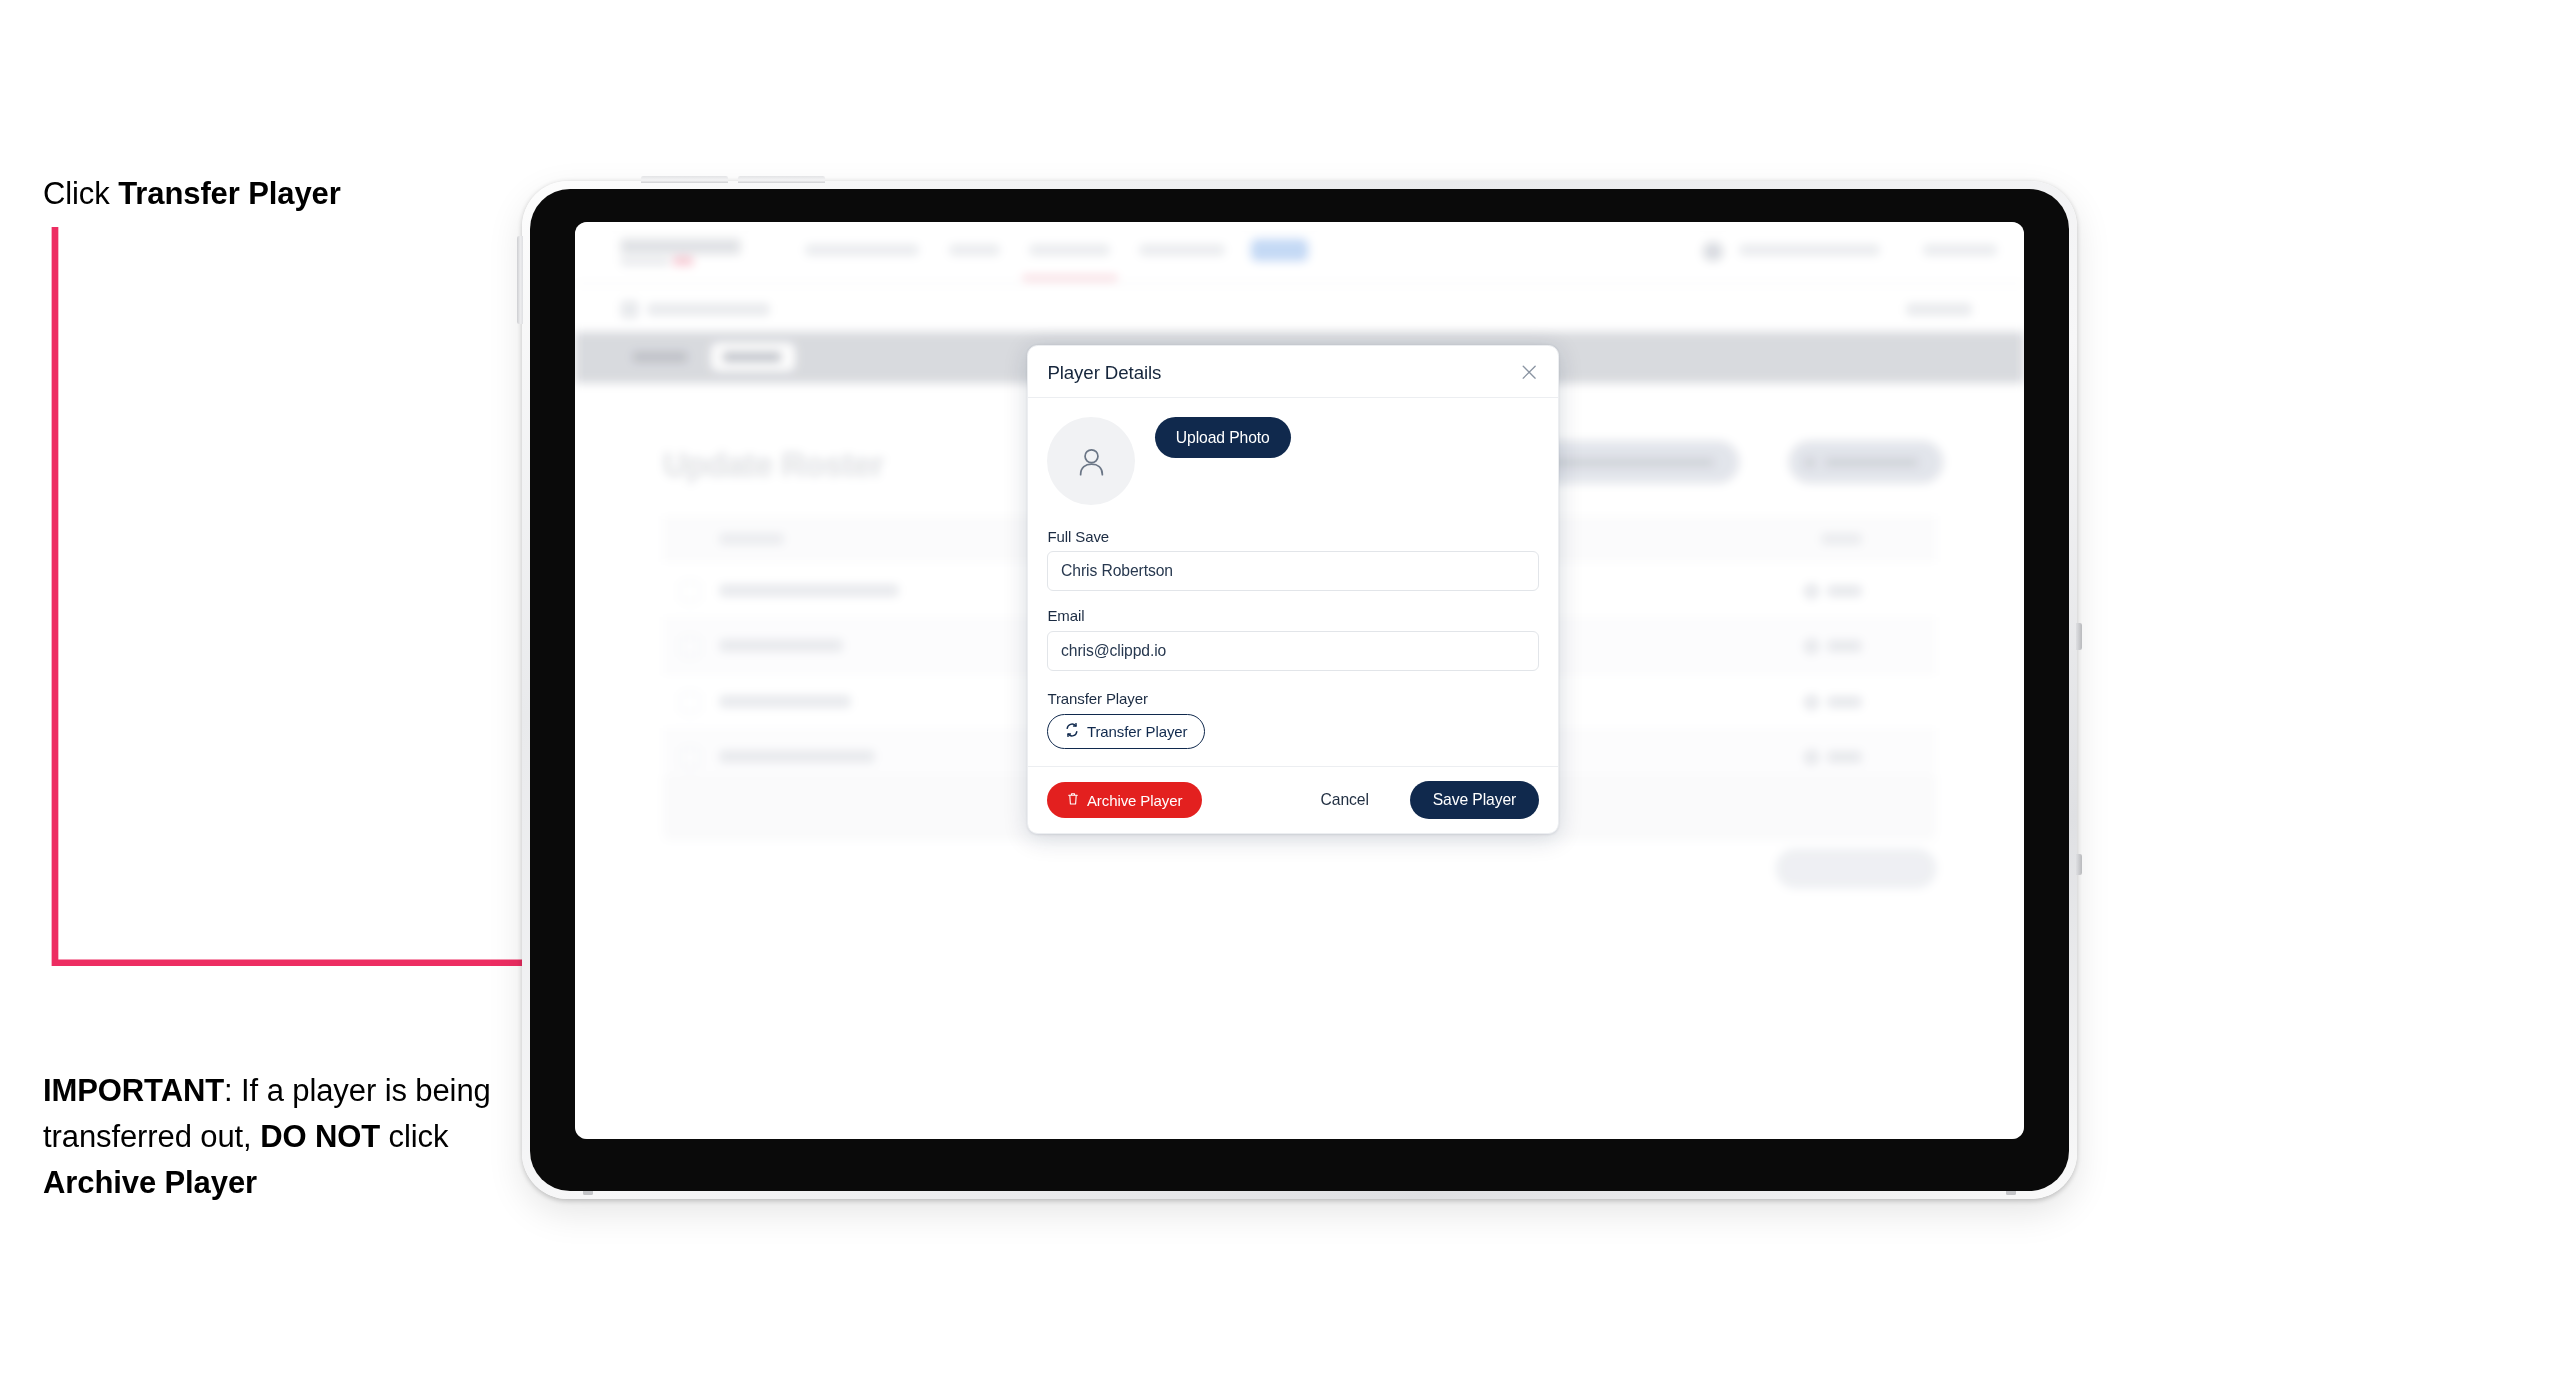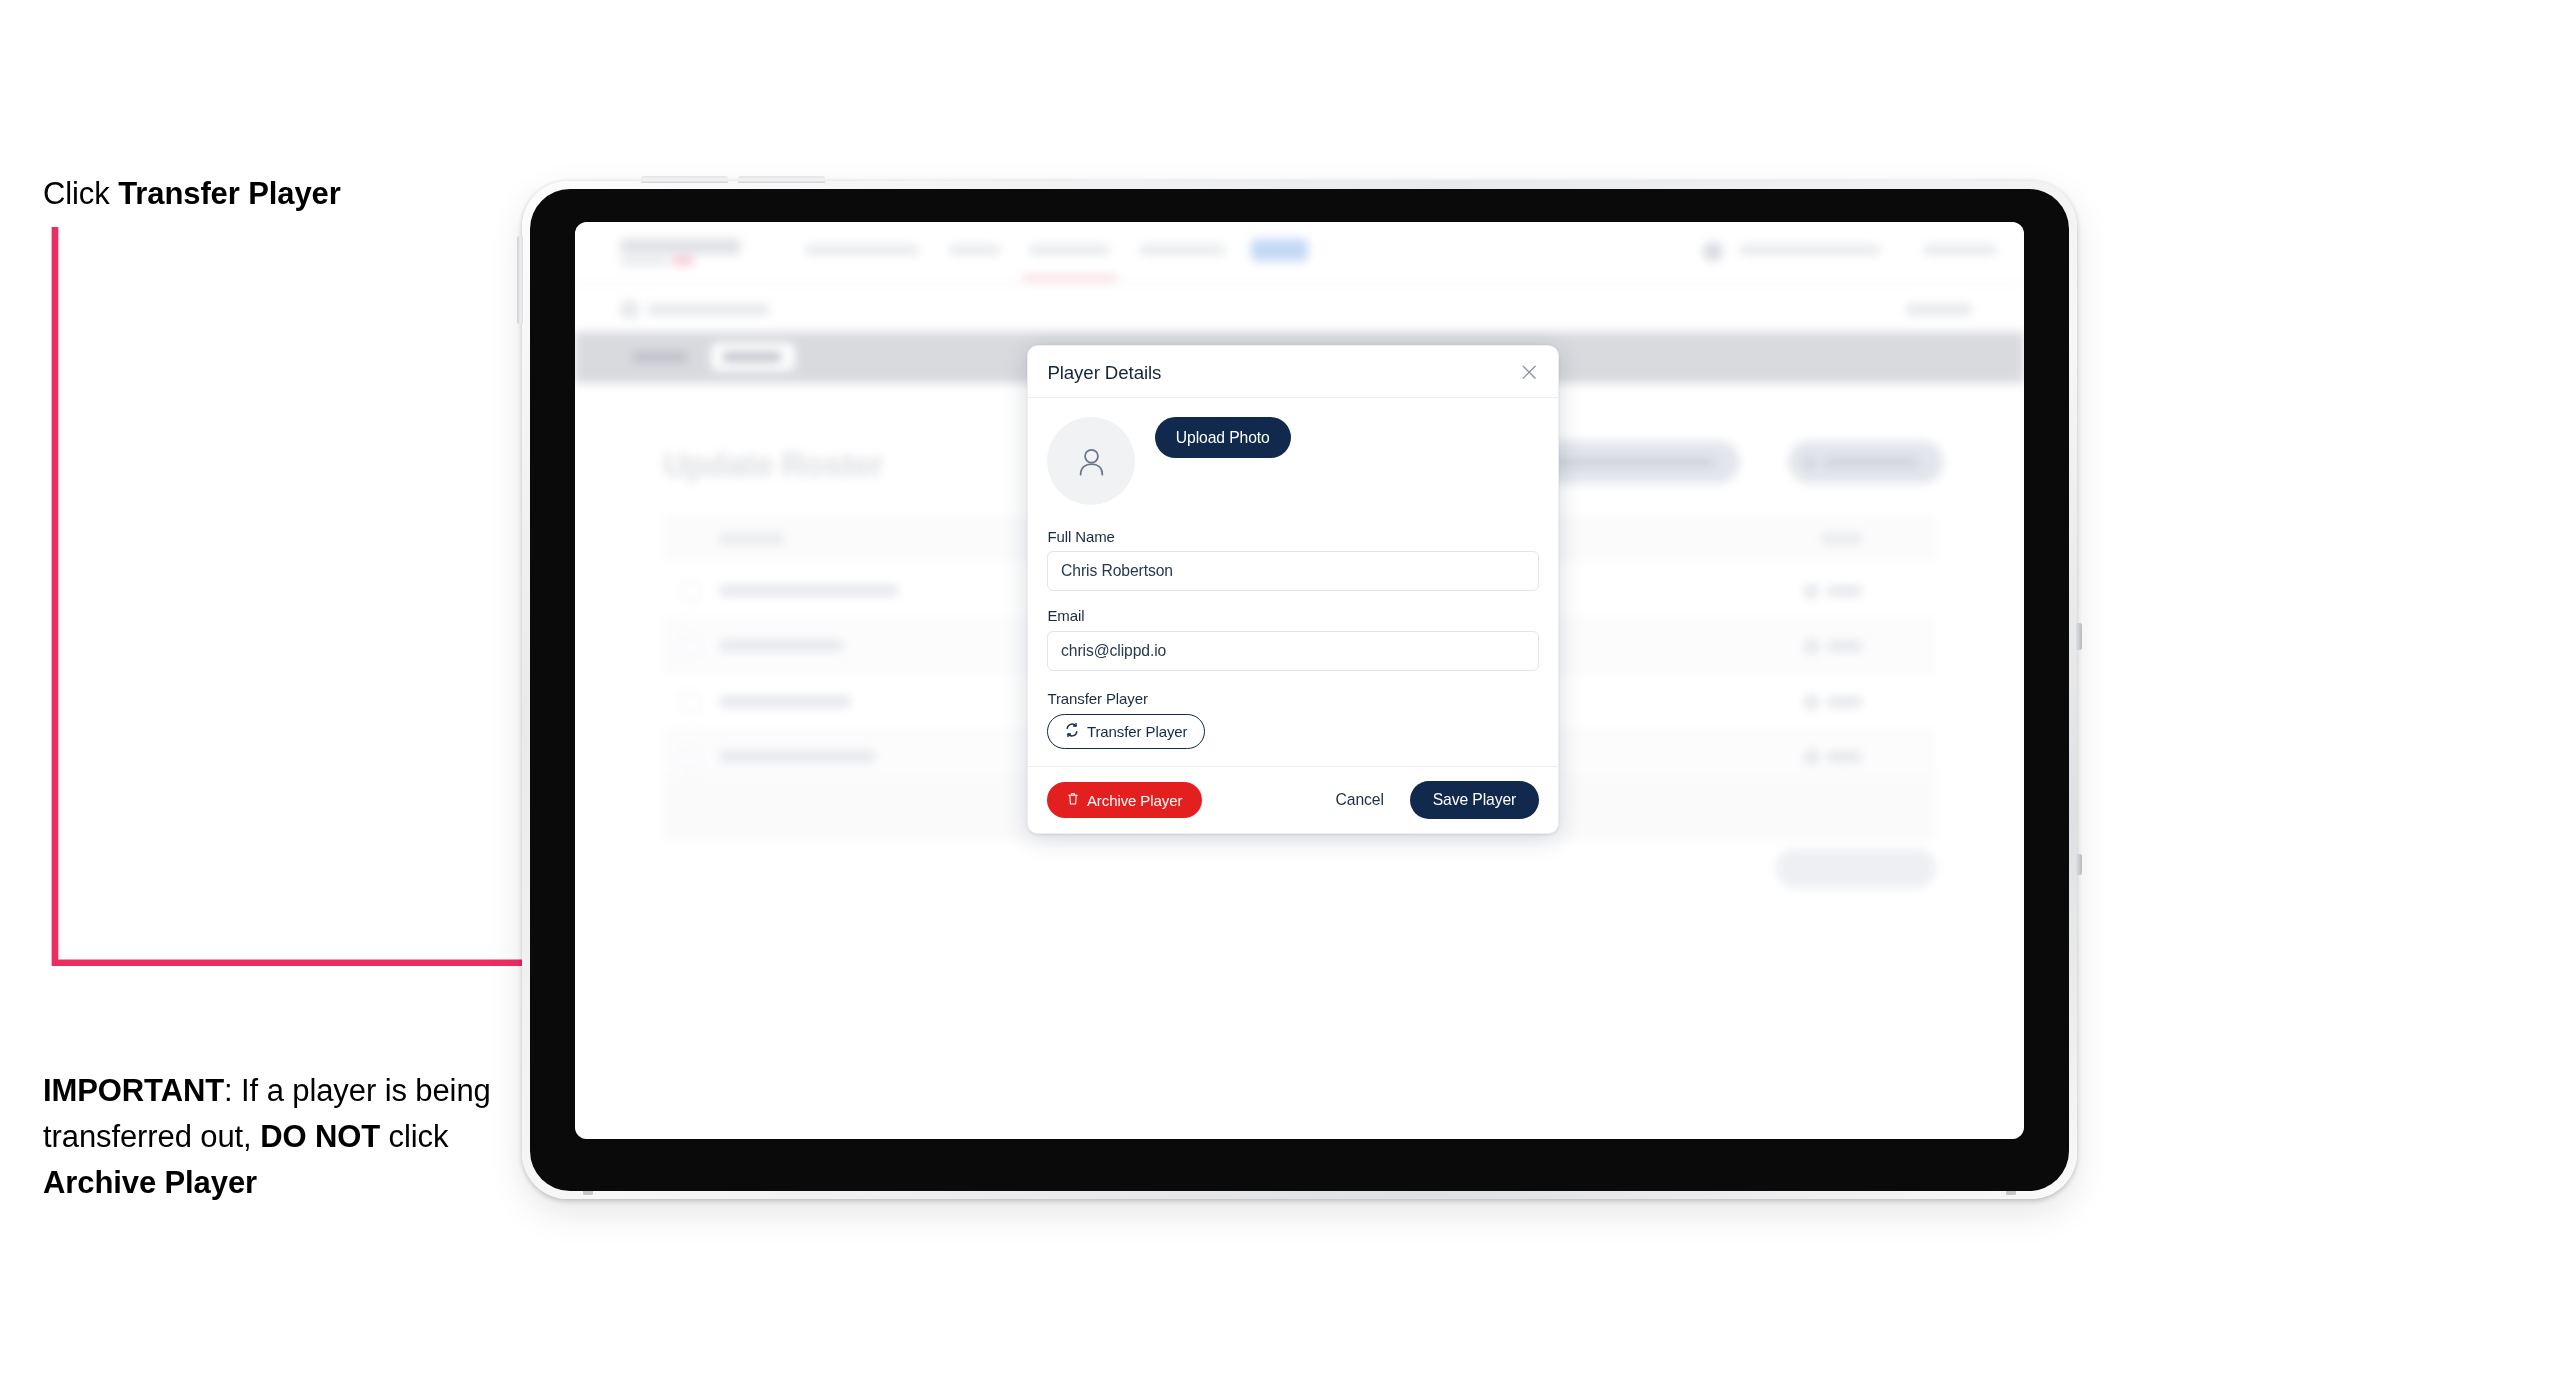--- a/index.html
+++ b/index.html
@@ -492,21 +492,21 @@
     border-radius: 18px;
     padding: 9.7px 19.4px;
     font-size: 15px;
     font-family: "Liberation Sans", sans-serif;
     cursor: pointer;
     letter-spacing: -0.1px;
   }
   .footer-right {
     display: flex;
     align-items: center;
-    gap: 22px;
+    gap: 37px;
   }
   .cancel-btn {
     background: none;
     border: none;
     color: #1f2d40;
     font-size: 15.7px;
     font-family: "Liberation Sans", sans-serif;
     cursor: pointer;
     padding: 6px 4.5px;
     letter-spacing: -0.1px;
@@ -652,21 +652,21 @@
       <div class="avatar-circle">
         <svg width="39" height="39" viewBox="0 0 52 52" aria-hidden="true">
           <circle cx="26" cy="19" r="8.6" fill="none" stroke="#6b7686" stroke-width="2.3"></circle>
           <path d="M11.5 43.5 C11.5 33.6 18.1 29.4 26 29.4 C33.9 29.4 40.5 33.6 40.5 43.5" fill="none" stroke="#6b7686" stroke-width="2.3" stroke-linecap="round"></path>
         </svg>
       </div>
       <button class="upload-btn">Upload Photo</button>
     </div>
 
     <div class="field">
-      <div class="field-label">Full Name</div>
+      <div class="field-label">Full Save</div>
       <input class="field-input" type="text" value="Chris Robertson" style="">
     </div>
 
 
     <div class="field">
       <div class="field-label">Email</div>
       <input class="field-input" type="text" value="chris@clippd.io" style="">
     </div>
 
 

